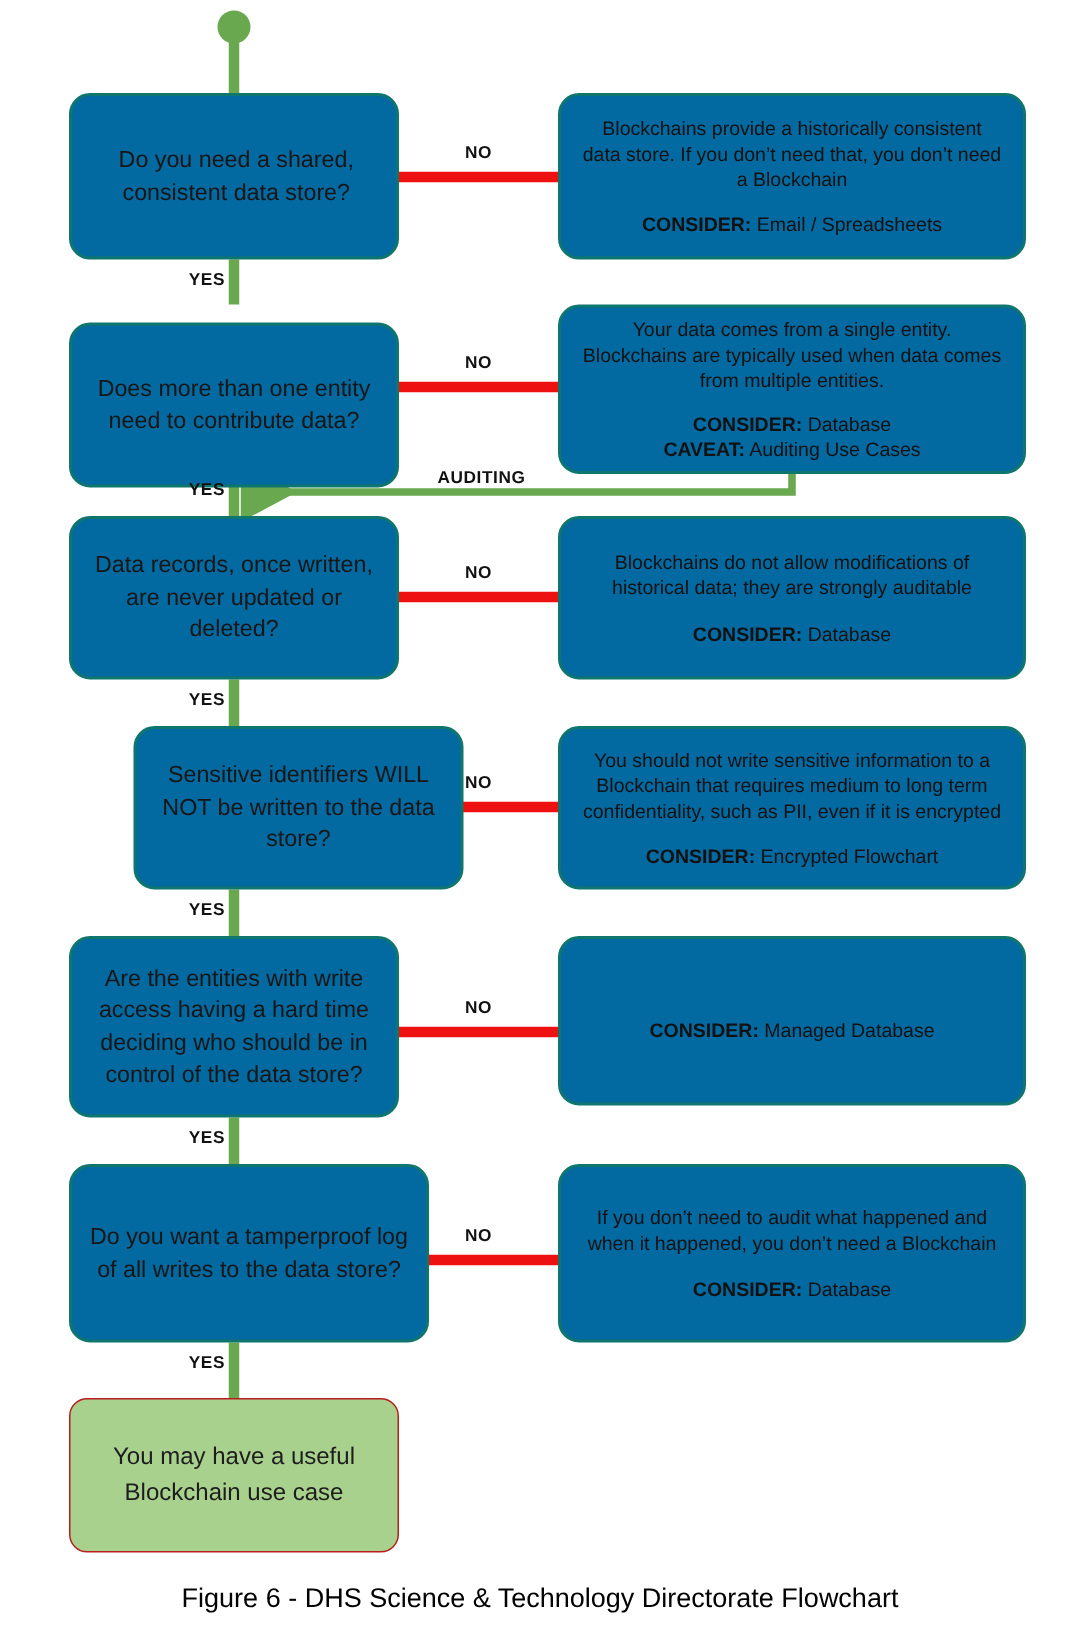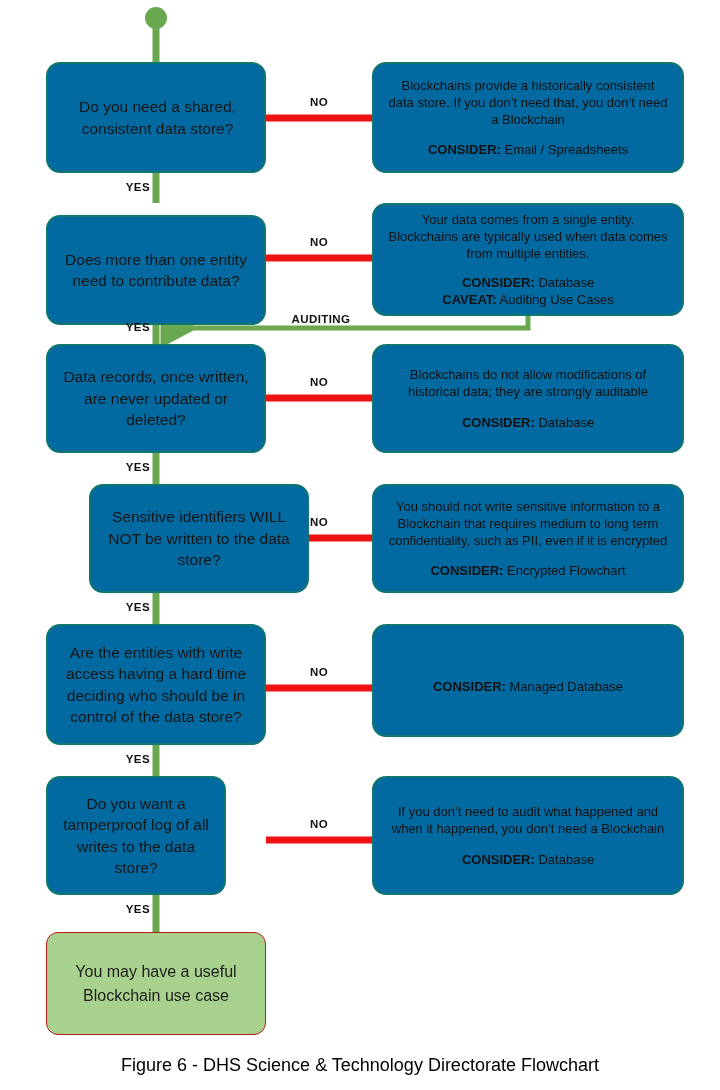--- a/index.html
+++ b/index.html
@@ -207,21 +207,21 @@
 
   <div class="edge-label no" style="left:286px; top:666px; width:66px;"><span>NO</span></div>
 
   <div class="edge-label yes" style="left:108px; top:753px; width:42px;"><span>YES</span></div>
 
   <div class="node advice" style="left:372px; top:624px; width:312px; height:113px;">
     <span class="gap"></span>
     <span class="para"><b>CONSIDER:</b><span> Managed Database</span></span>
   </div>
 
-  <div class="node question" style="left:46px; top:776px; width:180px; height:119px;">
+  <div class="node question" style="left:46px; top:776px; width:240px; height:119px;">
     <span>Do you want a tamperproof log of all writes to the data store?</span>
   </div>
 
   <div class="edge-label no" style="left:286px; top:818px; width:66px;"><span>NO</span></div>
 
   <div class="edge-label yes" style="left:108px; top:903px; width:42px;"><span>YES</span></div>
 
   <div class="node advice" style="left:372px; top:776px; width:312px; height:119px;">
     <span class="para">If you don’t need to audit what happened and when it happened, you don’t need a Blockchain</span>
     <span class="gap"></span>

